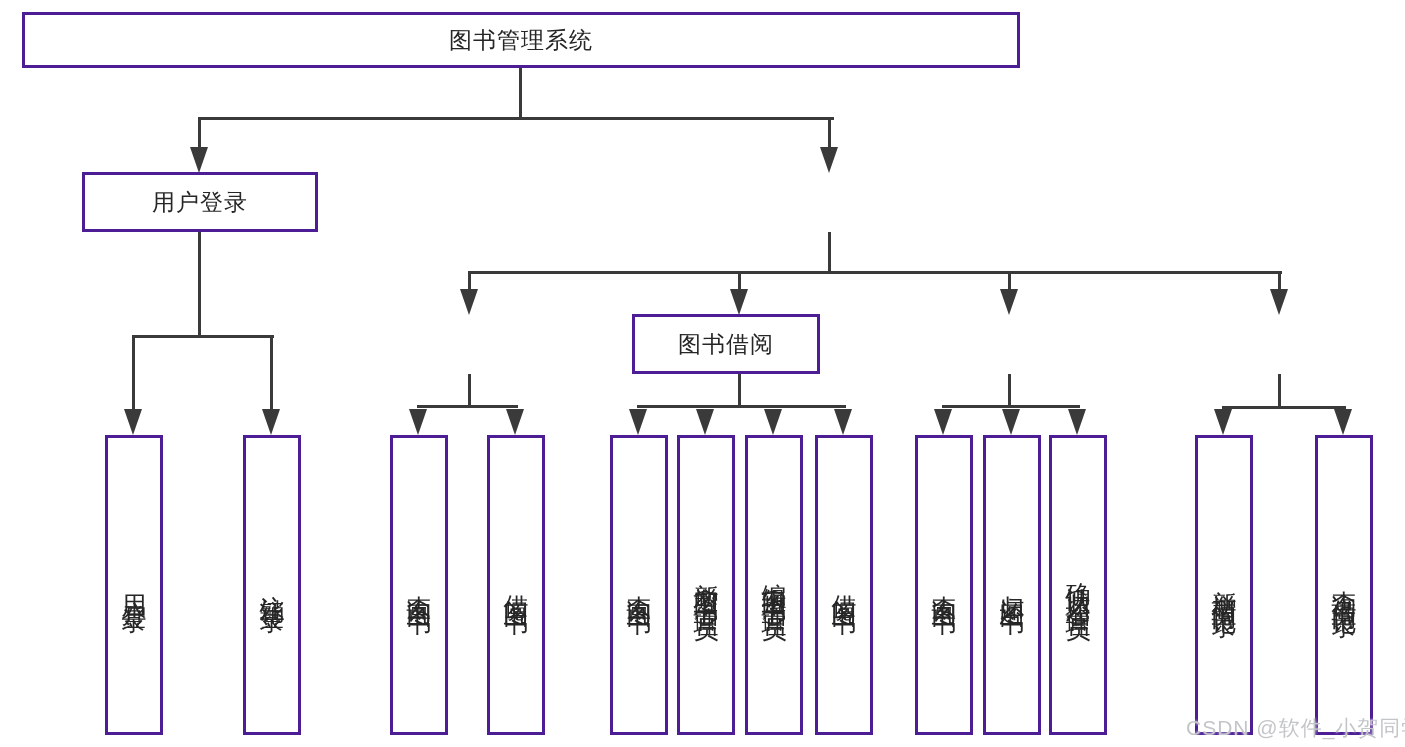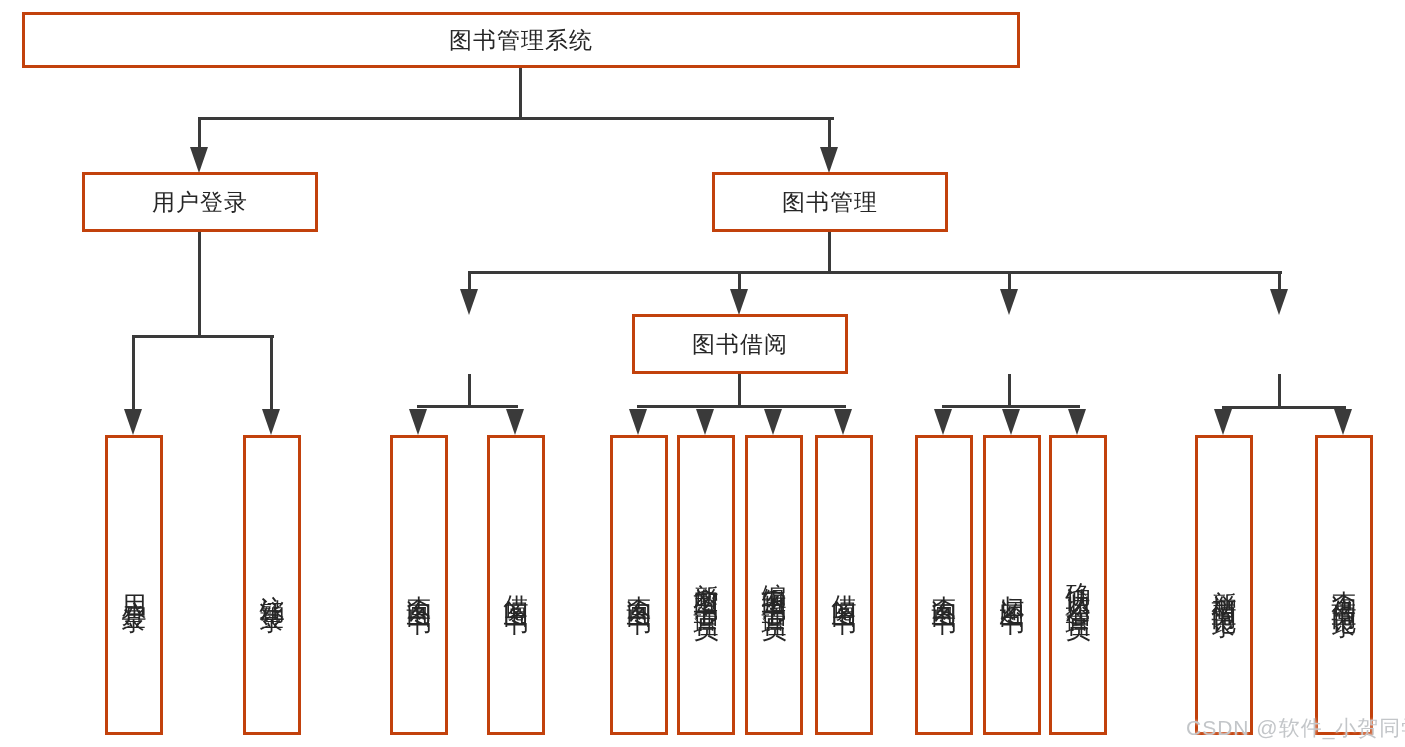--- a/index.html
+++ b/index.html
@@ -1,21 +1,21 @@
 <!DOCTYPE html>
 <html><head>
 <meta charset="utf-8">
 <style>
   html,body{margin:0;padding:0;background:#fff;}
   #canvas{
     position:relative;width:1405px;height:747px;overflow:hidden;background:#fff;
     font-family:"Liberation Sans","DejaVu Sans",sans-serif;
   }
   .box{
-    position:absolute;box-sizing:border-box;border:3px solid #c2410c;background:#fff;
+    position:absolute;box-sizing:border-box;border:3px solid #4c1d95;background:#fff;
     display:flex;align-items:center;justify-content:center;
     color:#262626;font-size:23px;letter-spacing:1px;white-space:nowrap;
   }
   .leaf{
     writing-mode:vertical-rl;text-orientation:mixed;
     font-size:25px;letter-spacing:5px;line-height:1;white-space:normal;
   }
   .h{position:absolute;height:3px;background:#3a3a3a;}
   .v{position:absolute;width:3px;background:#3a3a3a;}
   .a{position:absolute;width:0;height:0;border-style:solid;
@@ -37,43 +37,40 @@
   <div class="v" style="left:519px;top:68px;height:52px"></div>
   <div class="h" style="left:198px;top:117px;width:636px"></div>
   <div class="v" style="left:198px;top:118px;height:32px"></div>
   <div class="a" style="left:190px;top:147px"></div>
   <div class="v" style="left:828px;top:118px;height:32px"></div>
   <div class="a" style="left:820px;top:147px"></div>
 
   <div class="box" style="left:82px;top:172px;width:236px;height:60px">
     <span>用户登录</span>
   </div>
-  <div class="box" style="left:712px;top:172px;width:236px;height:60px">
-    <span>图书管理</span>
-  </div>
 
   <div class="v" style="left:198px;top:232px;height:106px"></div>
   <div class="h" style="left:132px;top:335px;width:142px"></div>
   <div class="v" style="left:132px;top:336px;height:76px"></div>
   <div class="a" style="left:124px;top:409px"></div>
   <div class="v" style="left:270px;top:336px;height:76px"></div>
   <div class="a" style="left:262px;top:409px"></div>
 
   <div class="v" style="left:828px;top:232px;height:42px"></div>
   <div class="h" style="left:468px;top:271px;width:814px"></div>
   <div class="v" style="left:468px;top:272px;height:20px"></div>
   <div class="a" style="left:460px;top:289px"></div>
   <div class="v" style="left:738px;top:272px;height:20px"></div>
   <div class="a" style="left:730px;top:289px"></div>
   <div class="v" style="left:1008px;top:272px;height:20px"></div>
   <div class="a" style="left:1000px;top:289px"></div>
   <div class="v" style="left:1278px;top:272px;height:20px"></div>
   <div class="a" style="left:1270px;top:289px"></div>
 
-  <div class="box" style="left:632px;top:314px;width:216px;height:60px">
+  <div class="box" style="left:632px;top:314px;width:188px;height:60px">
     <span>图书借阅</span>
   </div>
 
   <div class="v" style="left:468px;top:374px;height:34px"></div>
   <div class="h" style="left:417px;top:405px;width:101px"></div>
   <div class="a" style="left:409px;top:409px"></div>
   <div class="a" style="left:506px;top:409px"></div>
 
   <div class="v" style="left:738px;top:374px;height:34px"></div>
   <div class="h" style="left:637px;top:405px;width:209px"></div>

